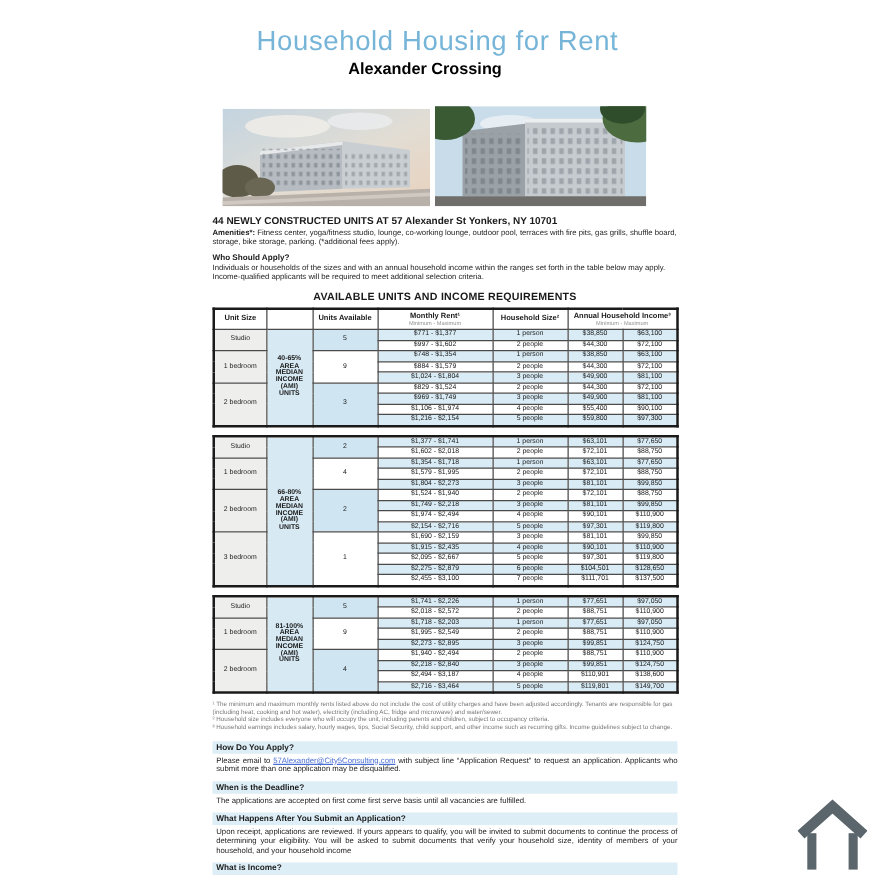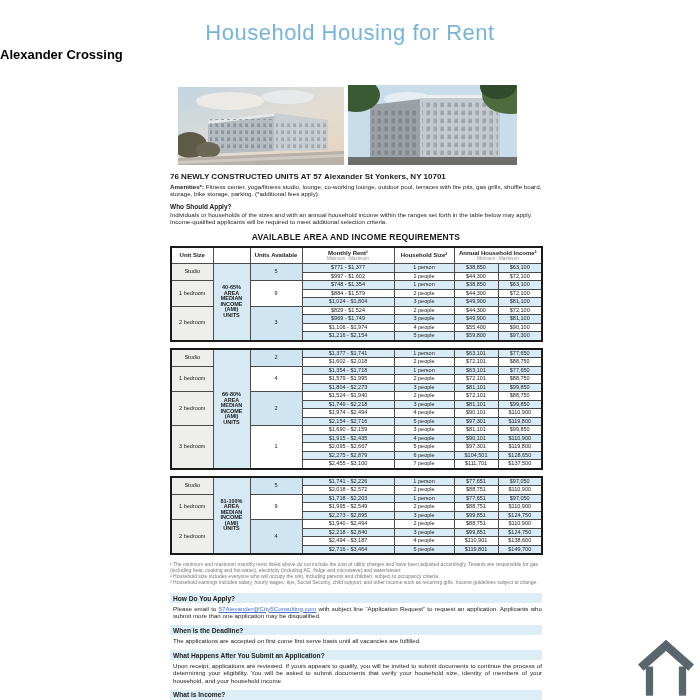--- a/index.html
+++ b/index.html
@@ -1,20 +1,20 @@
 <!DOCTYPE html>
 <html><head>
 <meta charset="utf-8">
 <style>
   html,body{margin:0;padding:0;background:#fff;}
   .doc{position:relative;width:700px;height:700px;background:#ffffff;overflow:hidden;
        font-family:"Liberation Sans",sans-serif;color:#1a1a1a;}
   .title{position:absolute;top:20px;left:0;width:700px;text-align:center;
          font-size:22px;letter-spacing:.5px;color:#76b5d8;}
-  .subtitle{position:absolute;top:47px;left:0;width:680px;
+  .subtitle{position:absolute;top:47px;left:0;width:680px;text-align:center;
             font-size:13px;font-weight:bold;color:#000;}
   .photos{position:absolute;top:85px;left:178px;display:flex;gap:4px;}
   .photo{display:block;}
   .photo1{margin-top:2px;}
   .content{position:absolute;left:170px;top:172px;width:372px;}
   .intro-heading{font-size:8px;font-weight:bold;margin-bottom:2px;}
   .amenities{font-size:6.2px;line-height:7px;margin:0 0 6px 0;color:#222;}
   .amenities b{font-weight:bold;}
   .mini-head{font-size:6.5px;font-weight:bold;margin:0 0 1px 0;}
   .mini-body{font-size:6.2px;line-height:7px;margin:0 0 7px 0;color:#222;}
@@ -91,28 +91,28 @@
       <rect x="74" y="15" width="76" height="55" fill="url(#winR)" opacity="0.55"></rect>
       <ellipse cx="8" cy="10" rx="24" ry="17" fill="#3a5a33"></ellipse>
       <ellipse cx="162" cy="10" rx="28" ry="19" fill="#4c6b3f"></ellipse>
       <ellipse cx="150" cy="2" rx="18" ry="12" fill="#2f4d2b"></ellipse>
       <rect x="0" y="72" width="169" height="8" fill="#6f6e6a"></rect>
     </svg>
   </div>
 
   <div class="content">
 
-    <div class="intro-heading">76  NEWLY CONSTRUCTED UNITS AT 57 Alexander St Yonkers, NY 10701</div>
+    <div class="intro-heading">44  NEWLY CONSTRUCTED UNITS AT 57 Alexander St Yonkers, NY 10701</div>
 
     <p class="amenities"><b>Amenities*:</b><span> Fitness center, yoga/fitness studio, lounge, co-working lounge, outdoor pool, terraces with fire pits, gas grills, shuffle board, storage, bike storage, parking. (*additional fees apply).</span></p>
 
     <div class="mini-head">Who Should Apply?</div>
     <p class="mini-body">Individuals or households of the sizes and with an annual household income within the ranges set forth in the table below may apply. Income-qualified applicants will be required to meet additional selection criteria.</p>
 
-    <div class="table-title">AVAILABLE AREA AND INCOME REQUIREMENTS</div>
+    <div class="table-title">AVAILABLE UNITS AND INCOME REQUIREMENTS</div>
 
     <div id="tables">
         <table class="units-table">
           <colgroup>
             <col style="width: 42px;">
             <col style="width: 37px;">
             <col style="width: 52px;">
             <col style="width: 92px;">
             <col style="width: 60px;">
             <col style="width: 44px;">

